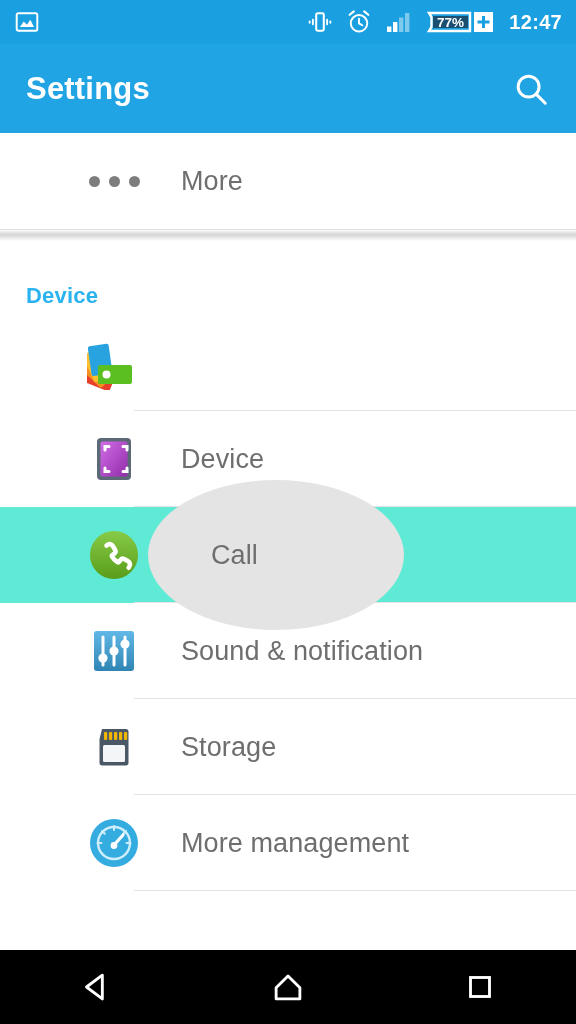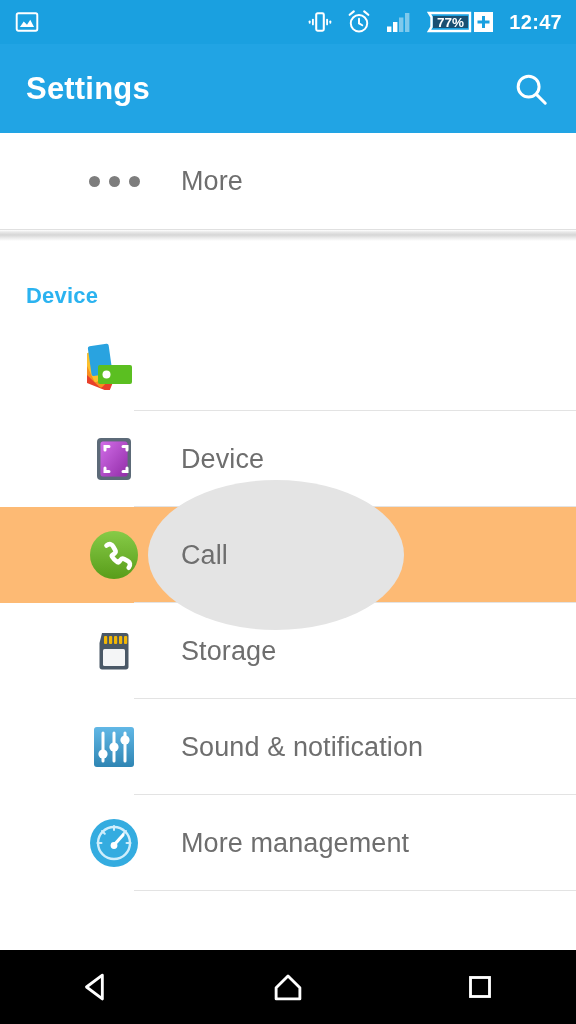--- a/index.html
+++ b/index.html
@@ -36,21 +36,21 @@
   
   .content{
     position:absolute; top:133px; left:0; width:576px; height:817px;
     background:#fff; overflow:hidden;
   }
   .row{
     position:relative; height:96px; display:flex; align-items:center;
     background:#fff;
     padding-left:47px;
   }
-  .row.pressed{ background:#fdba74; }
+  .row.pressed{ background:#5eead4;gap:30px; }
   .row-icon{
     width:134px; min-width:134px; display:flex; align-items:center; justify-content:center;
     position:relative; z-index:2;
   }
   .row-label{
     font-size:27px; color:#6e6e6e; position:relative; z-index:2; letter-spacing:0.1px;
   }
   .divider{
     position:absolute; left:134px; right:0; bottom:0; height:1px; background:#e3e3e3;
   }
@@ -214,39 +214,20 @@
             <stop offset="0" stop-color="#ffffff"></stop>
                 <stop offset="1" stop-color="#000000"></stop>
           </linearGradient>
             </defs>
           <path d="M19.5 17.5 c3 -2.4 5.5 -1.2 6.6 0.9 l2.1 3.8 c0.8 1.5 0.2 2.6 -0.9 3.4
                    l-2 1.5 c-0.5 0.4 -0.6 0.9 -0.2 1.6 1.3 2.3 3.1 4.2 5.4 5.4 0.7 0.4 1.2 0.3 1.6 -0.2
                    l1.5 -2 c0.8 -1.1 2 -1.7 3.5 -0.9 l3.7 2.1 c2.1 1.2 3.2 3.6 0.9 6.6" fill="none" stroke="#ffffff" stroke-width="4.6" stroke-linecap="round" stroke-linejoin="round"></path>
         </svg>
       </div>
       <div class="row-label">Call</div>
-      <div class="divider"></div>
-    </div>
-
-    <div class="row">
-      <div class="row-icon">
-        <svg width="54" height="54" viewBox="0 0 54 54">
-          <path d="M15 9 L39 9 C40.4 9 41.5 10.1 41.5 11.5 L41.5 43 C41.5 44.4 40.4 45.5 39 45.5
-                   L15 45.5 C13.6 45.5 12.5 44.4 12.5 43 L12.5 19 Z" fill="#4a5866"></path>
-          <g fill="#f2b705">
-            <rect x="17" y="12" width="3.2" height="8" rx="1"></rect>
-            <rect x="22" y="12" width="3.2" height="8" rx="1"></rect>
-            <rect x="27" y="12" width="3.2" height="8" rx="1"></rect>
-            <rect x="32" y="12" width="3.2" height="8" rx="1"></rect>
-            <rect x="37" y="12" width="3.2" height="8" rx="1"></rect>
-          </g>
-          <rect x="16" y="25" width="22" height="17" rx="1.5" fill="#f4f5f6"></rect>
-        </svg>
-      </div>
-      <div class="row-label">Storage</div>
       <div class="divider"></div>
     </div>
 
     <div class="row">
       <div class="row-icon">
         <svg width="54" height="54" viewBox="0 0 54 54">
           <rect x="7" y="7" width="40" height="40" rx="3" fill="#3aa6e0"></rect>
           <rect x="7" y="7" width="40" height="40" rx="3" fill="url(#sg)" opacity="0.2"></rect>
           <defs>
               <linearGradient id="sg" x1="0" y1="0" x2="0" y2="1">
@@ -264,20 +245,39 @@
           <circle cx="38" cy="20" r="4.6" fill="#ffffff"></circle>
         </svg>
       </div>
       <div class="row-label">Sound &amp; notification</div>
       <div class="divider"></div>
     </div>
 
     <div class="row">
       <div class="row-icon">
         <svg width="54" height="54" viewBox="0 0 54 54">
+          <path d="M15 9 L39 9 C40.4 9 41.5 10.1 41.5 11.5 L41.5 43 C41.5 44.4 40.4 45.5 39 45.5
+                   L15 45.5 C13.6 45.5 12.5 44.4 12.5 43 L12.5 19 Z" fill="#4a5866"></path>
+          <g fill="#f2b705">
+            <rect x="17" y="12" width="3.2" height="8" rx="1"></rect>
+            <rect x="22" y="12" width="3.2" height="8" rx="1"></rect>
+            <rect x="27" y="12" width="3.2" height="8" rx="1"></rect>
+            <rect x="32" y="12" width="3.2" height="8" rx="1"></rect>
+            <rect x="37" y="12" width="3.2" height="8" rx="1"></rect>
+          </g>
+          <rect x="16" y="25" width="22" height="17" rx="1.5" fill="#f4f5f6"></rect>
+        </svg>
+      </div>
+      <div class="row-label">Storage</div>
+      <div class="divider"></div>
+    </div>
+
+    <div class="row">
+      <div class="row-icon">
+        <svg width="54" height="54" viewBox="0 0 54 54">
           <circle cx="27" cy="27" r="24" fill="#34ace0"></circle>
           <circle cx="27" cy="27" r="16" fill="none" stroke="#cfeefc" stroke-width="2.4"></circle>
           <g stroke="#cfeefc" stroke-width="2" stroke-linecap="round">
             <path d="M27 10 L27 14"></path>
               <path d="M15 15 L17.8 17.8"></path>
               <path d="M39 15 L36.2 17.8"></path>
             <path d="M10.5 27 L14.5 27"></path>
               <path d="M39.5 27 L43.5 27"></path>
           </g>
           <path d="M27 29 L36 19" stroke="#ffffff" stroke-width="3.2" stroke-linecap="round"></path>

